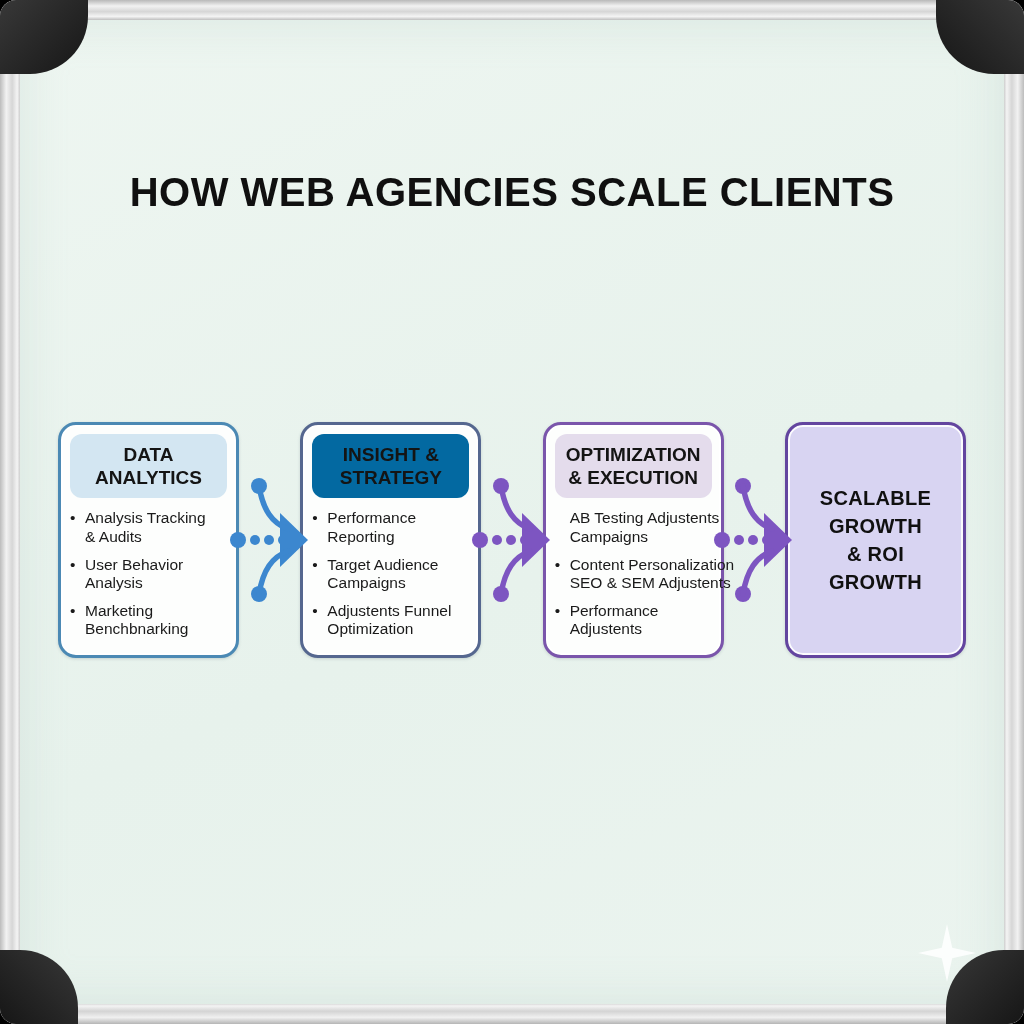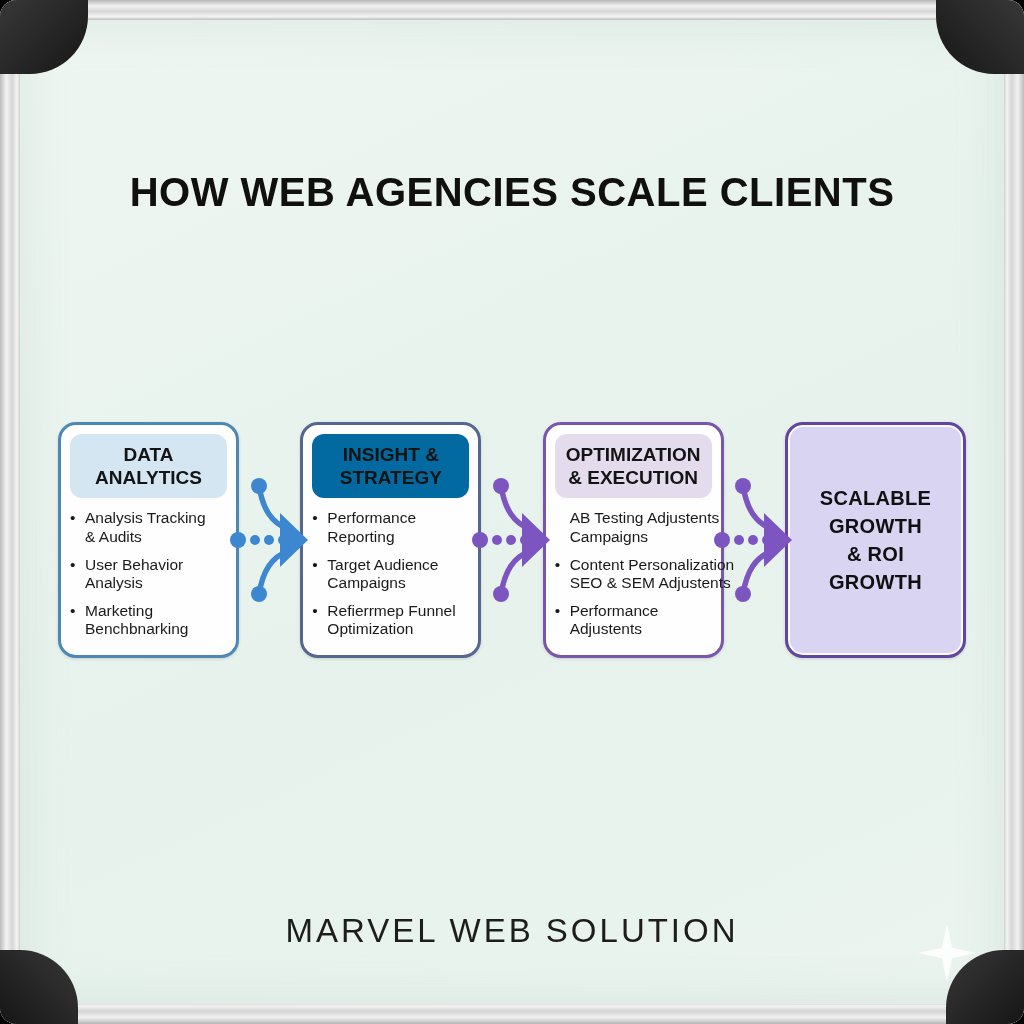--- a/index.html
+++ b/index.html
@@ -133,21 +133,21 @@
             <span><span>Performance</span><br>
                   <span>Reporting</span></span>
           </div>
           <div class="item">
             <span class="marker">•</span>
             <span><span>Target Audience</span><br>
                   <span>Campaigns</span></span>
           </div>
           <div class="item">
             <span class="marker">•</span>
-            <span><span>Refierrmep Funnel</span><br>
+            <span><span>Adjustents Funnel</span><br>
                   <span>Optimization</span></span>
           </div>
         </div>
       </div>
 
       <div class="arrow-slot" style="color: rgb(125, 85, 193);">
         <svg viewBox="0 0 84 152">
           <circle cx="10" cy="76" r="8" fill="currentColor"></circle>
           <circle cx="27" cy="76" r="5" fill="currentColor"></circle>
           <circle cx="41" cy="76" r="5" fill="currentColor"></circle>
@@ -202,21 +202,20 @@
         <div class="final-inner">
           <div>SCALABLE</div>
           <div>GROWTH</div>
           <div>&amp; ROI</div>
           <div>GROWTH</div>
         </div>
       </div>
 
     </div>
 
-    <div class="footer">MARVEL WEB SOLUTION</div>
 
     <div class="sparkle"></div>
   </div>
 
   <div class="corner corner-tl"></div>
   <div class="corner corner-tr"></div>
   <div class="corner corner-bl"></div>
   <div class="corner corner-br"></div>
 </div>
 

